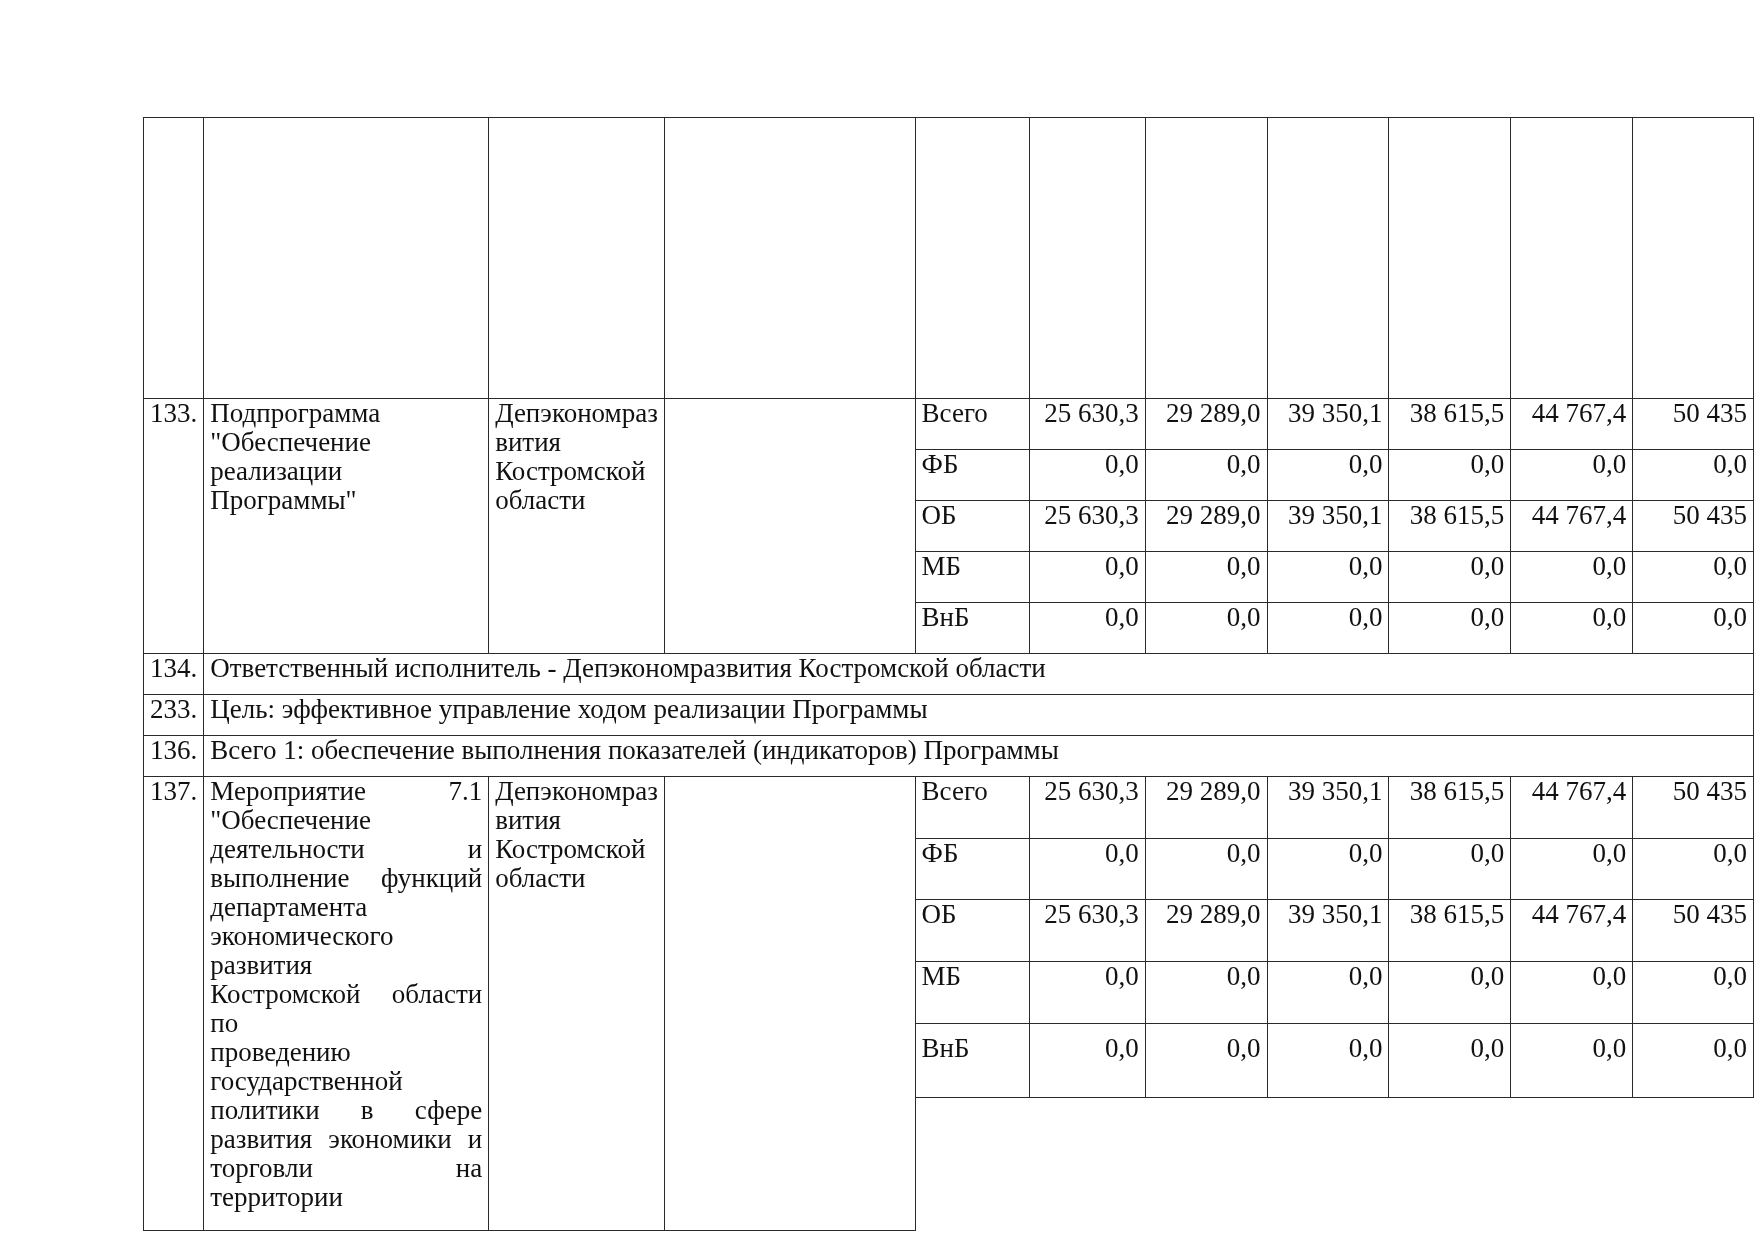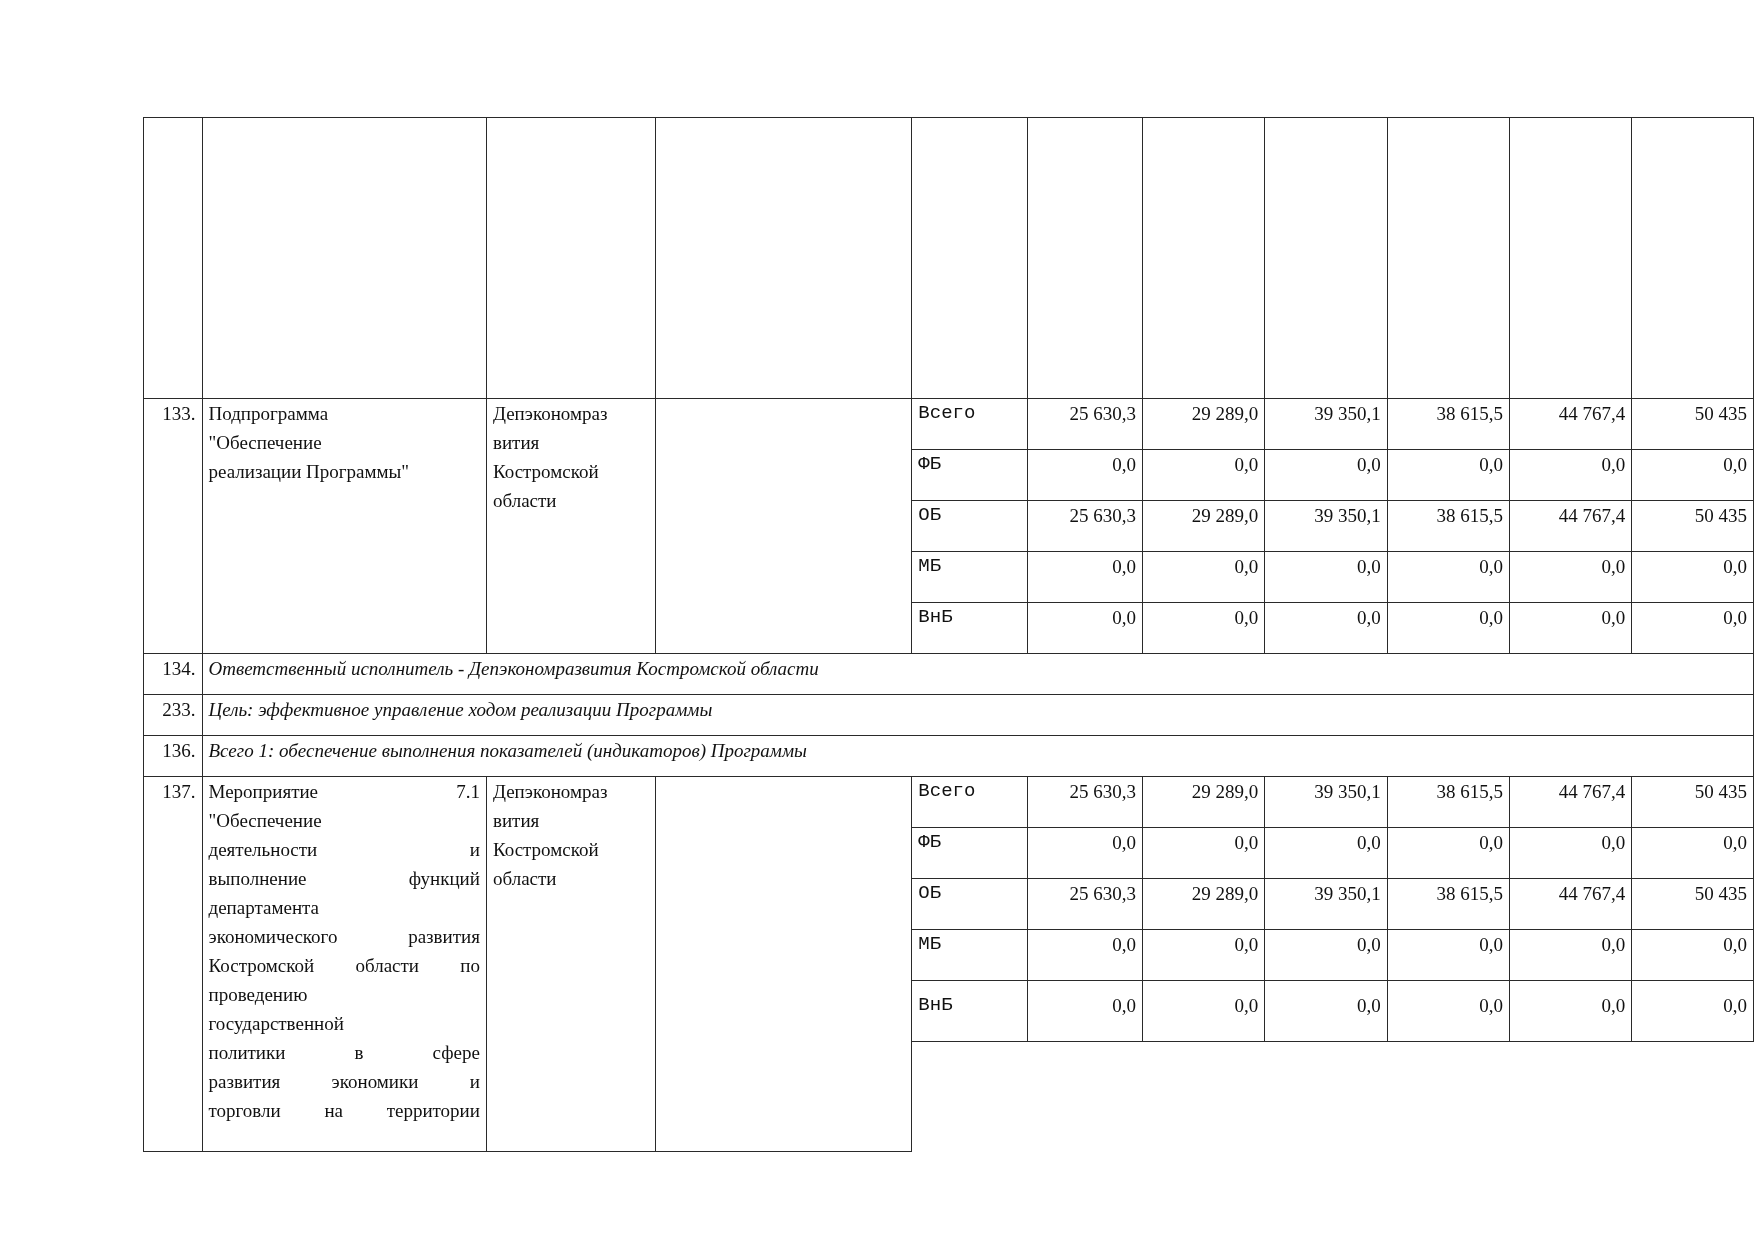--- a/index.html
+++ b/index.html
@@ -1,26 +1,26 @@
 <!DOCTYPE html>
 <html><head>
 <meta charset="utf-8">
 <style>
   html, body { margin:0; padding:0; background:#ffffff; }
   body { width:1754px; height:1240px; position:relative; overflow:hidden;
          font-family:"Liberation Serif", "DejaVu Serif", serif; color:#111; }
   .page { position:absolute; left:0; top:0; width:1754px; height:1240px; }
   table.grid { position:absolute; left:143px; top:117px; border-collapse:collapse;
-               table-layout:fixed; font-size:19px; line-height:29px; }
+               table-layout:fixed; font-size:27px; line-height:29px; }
   table.grid td { border:1.5px solid #2a2a2a; padding:0 6px; vertical-align:top; }
   td.num { text-align:right; padding-right:7px; padding-top:10px; }
   td.txt { padding-top:10px;margin-left:14px; }
-  td.src { padding-top:0; vertical-align:middle; height:50px;font-family:Liberation Mono, monospace; }
+  td.src { padding-top:0; vertical-align:middle; height:50px; }
   td.val { text-align:right; vertical-align:middle; height:50px; }
-  td.span { padding-top:10px; height:40px;font-style:italic; }
+  td.span { padding-top:10px; height:40px; }
   .just { text-align:justify; text-align-last:justify; }
 </style>
 </head>
 <body>
 
 <div class="page">
 <table class="grid">
   <colgroup>
     <col style="width:59px">
         <col style="width:290px">

